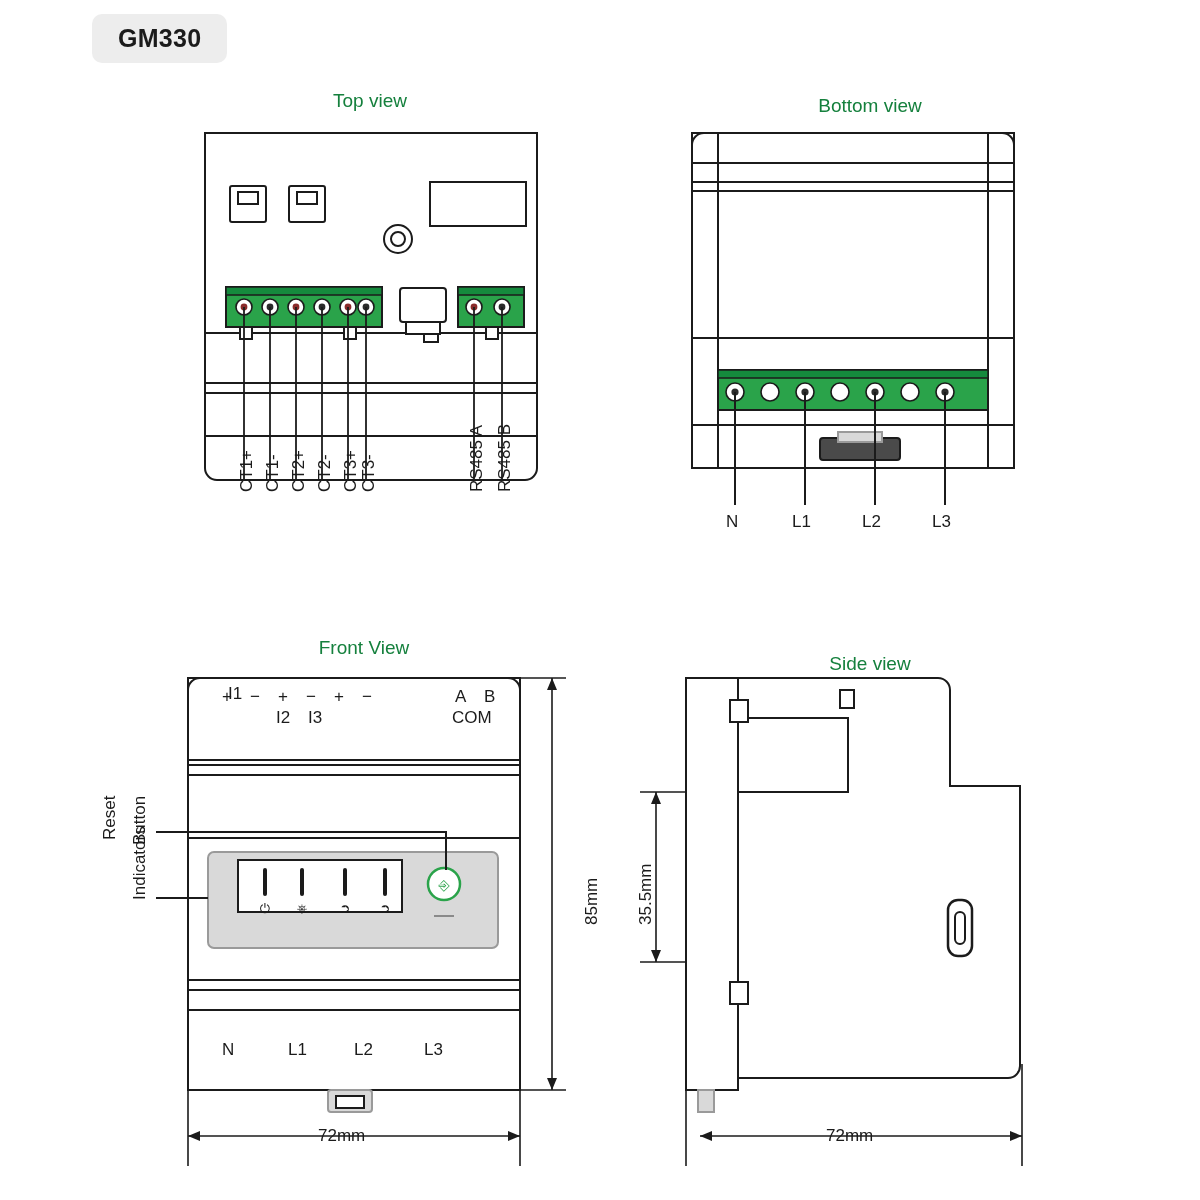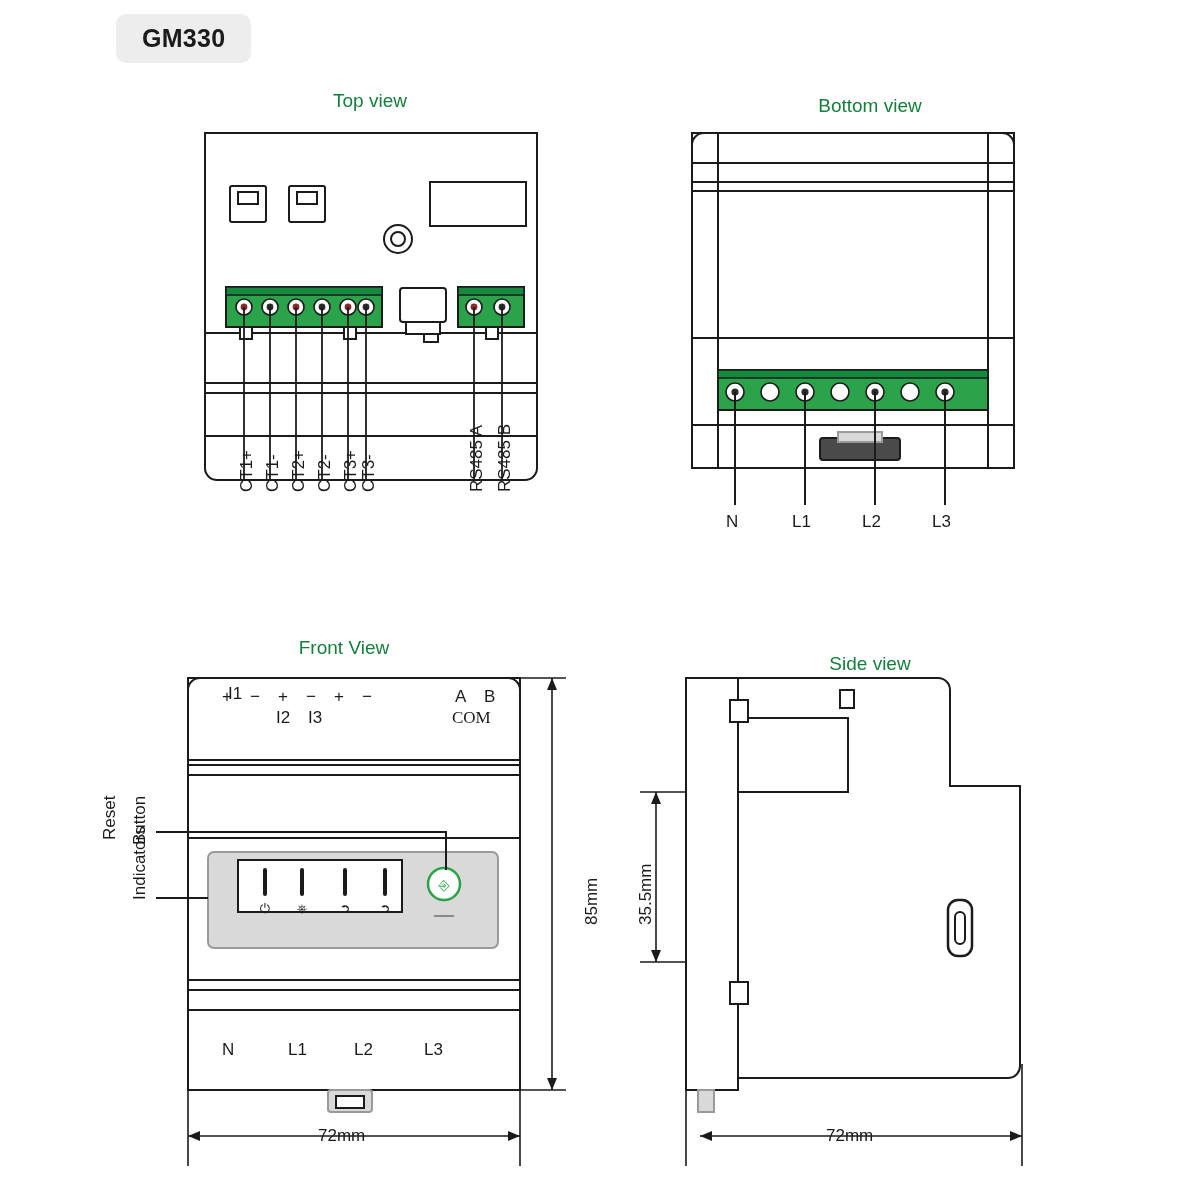--- a/index.html
+++ b/index.html
@@ -1,36 +1,36 @@
 <!DOCTYPE html>
 <html><head>
 <meta charset="utf-8">
 <style>
   html,body{margin:0;padding:0;}
   body{width:1200px;height:1200px;background:#ffffff;font-family:"Liberation Sans",sans-serif;color:#1b1b1b;position:relative;overflow:hidden;}
-  .badge{position:absolute;left:92px;top:14px;background:#ededed;border-radius:10px;padding:10px 26px;font-size:25px;font-weight:bold;color:#1b1b1b;letter-spacing:.3px;margin-left:24px;}
+  .badge{position:absolute;left:92px;top:14px;background:#ededed;border-radius:10px;padding:10px 26px;font-size:25px;font-weight:bold;color:#1b1b1b;letter-spacing:.3px;}
   .vtitle{position:absolute;font-size:19px;color:#15803d;text-align:center;}
   .lbl{position:absolute;font-size:17px;color:#1b1b1b;white-space:nowrap;}
   .lbl-v{position:absolute;font-size:17px;color:#1b1b1b;white-space:nowrap;transform-origin:0 0;transform:rotate(-90deg);}
   svg{position:absolute;left:0;top:0;}
   .st{fill:none;stroke:#1b1b1b;}
   .fillw{fill:#ffffff;stroke:#1b1b1b;}
   .grn{fill:#2aa34a;stroke:#1b1b1b;}
   .dkg{fill:#158a3d;stroke:#1b1b1b;}
   .gry{fill:#d9d9d9;stroke:#9a9a9a;}
   .dgry{fill:#4a4a4a;stroke:#1b1b1b;}
 </style>
 </head>
 <body>
 
 <div class="badge">GM330</div>
 
 <div class="vtitle" style="left:270px;top:90px;width:200px;">Top view</div>
 <div class="vtitle" style="left:770px;top:95px;width:200px;">Bottom view</div>
-<div class="vtitle" style="left:244px;top:637px;width:200px;">Front View</div>
+<div class="vtitle" style="left:264px;top:637px;width:200px;">Front View</div>
 <div class="vtitle" style="left:770px;top:653px;width:200px;">Side view</div>
 
 <svg width="1200" height="1200" viewBox="0 0 1200 1200">
 
   <g>
 
     <path class="fillw" stroke-width="2" d="M205,133 h332 v335 a12,12 0 0 1 -12,12 h-308 a12,12 0 0 1 -12,-12 z"></path>
 
     <rect class="fillw" stroke-width="2" x="205" y="133" width="332" height="200"></rect>
 
@@ -222,21 +222,21 @@
 <div class="lbl" style="left:306px;top:687px;">−</div>
 <div class="lbl" style="left:334px;top:687px;">+</div>
 <div class="lbl" style="left:362px;top:687px;">−</div>
 
 <div class="lbl" style="left:228px;top:684px;">I1</div>
 <div class="lbl" style="left:276px;top:708px;">I2</div>
 <div class="lbl" style="left:308px;top:708px;">I3</div>
 
 <div class="lbl" style="left:455px;top:687px;">A</div>
 <div class="lbl" style="left:484px;top:687px;">B</div>
-<div class="lbl" style="left:452px;top:708px;font-family:Liberation Serif, serif;">COM</div>
+<div class="lbl" style="left:452px;top:708px;">COM</div>
 
 <div class="lbl-v" style="left:100px;top:840px;">Reset</div>
 <div class="lbl-v" style="left:130px;top:845px;">Button</div>
 <div class="lbl-v" style="left:130px;top:900px;">Indicators</div>
 
 <div class="lbl" style="left:222px;top:1040px;">N</div>
 <div class="lbl" style="left:288px;top:1040px;">L1</div>
 <div class="lbl" style="left:354px;top:1040px;">L2</div>
 <div class="lbl" style="left:424px;top:1040px;">L3</div>
 

